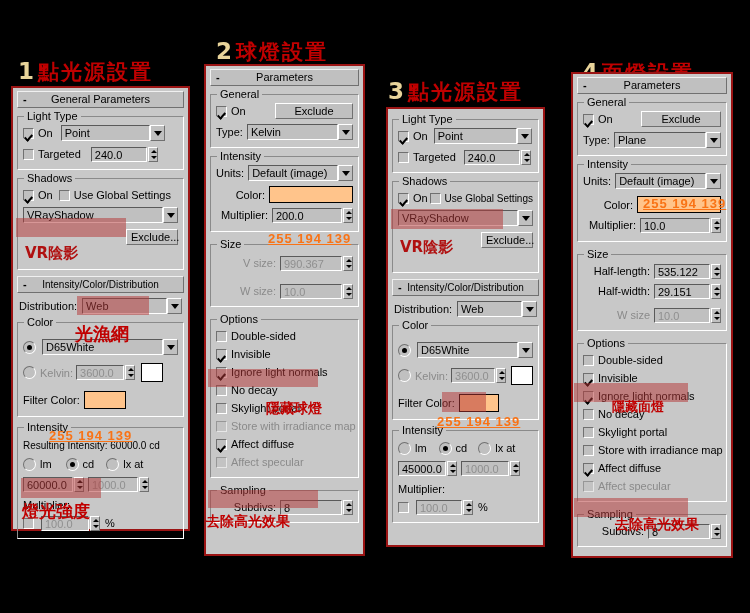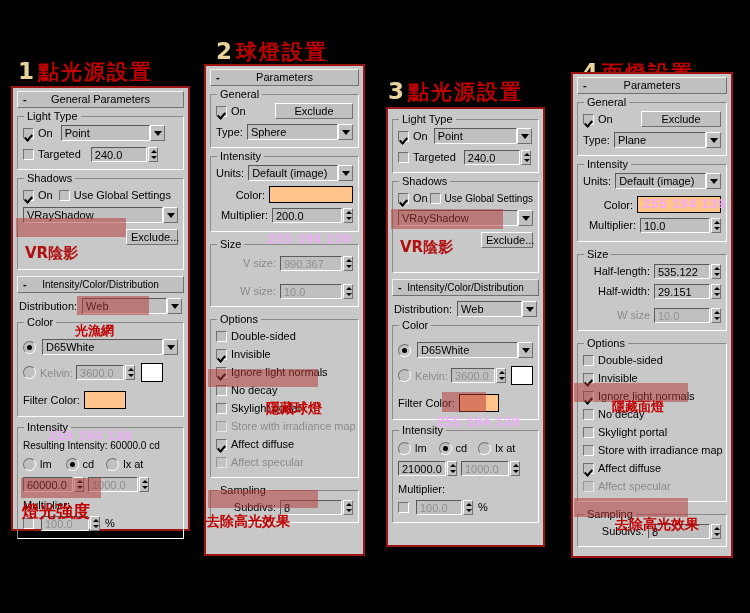--- a/index.html
+++ b/index.html
@@ -143,23 +143,24 @@
   .hl{
     position:absolute;background:rgba(180,55,55,.52);pointer-events:none;
   }
   
   .note{
     position:absolute;white-space:nowrap;font-weight:bold;
     color:#c00000;font-family:"DejaVu Sans","Liberation Sans",sans-serif;
     pointer-events:none;
   }
   .rgbnote{
-    position:absolute;white-space:nowrap;font-weight:bold;color:#f0abfc;
+    position:absolute;white-space:nowrap;font-weight:bold;color:#f97316;
     font-family:"Liberation Sans",sans-serif;font-size:13px;letter-spacing:1px;
     pointer-events:none;
+    text-decoration:underline;
   }
   .vrnote{
     position:absolute;white-space:nowrap;font-weight:bold;color:#b01010;
     font-family:"DejaVu Sans","Liberation Sans",sans-serif;font-size:15px;
     pointer-events:none;
   }
 </style>
 </head>
 <body>
 
@@ -299,21 +300,21 @@
       </div>
     </div>
 
   </div>
 </div>
 
 <div class="hl" style="left:16px;top:218px;width:110px;height:19px;"></div>
 <div class="hl" style="left:77px;top:296px;width:72px;height:19px;"></div>
 <div class="hl" style="left:21px;top:478px;width:80px;height:20px;"></div>
 <div class="vrnote" style="left:25px;top:244px;">VR陰影</div>
-<div class="note" style="left:75px;top:322px;font-size:13px;">光漁網</div>
+<div class="note" style="left:75px;top:322px;font-size:18px;">光漁網</div>
 <div class="rgbnote" style="left:49px;top:428px;">255  194  139</div>
 <div class="note" style="left:22px;top:500px;font-size:17px;">燈光強度</div>
 
 <div class="panel" style="left:204px;top:64px;width:161px;height:492px;">
   <div class="panel-inner">
 
     <div class="rollout">
       <span class="minus">-</span>
       <span>Parameters</span>
     </div>
@@ -323,21 +324,21 @@
       <div class="row">
         <span class="cb on"></span>
         <span class="lbl">On</span>
         <span class="sp"></span>
         <span class="btn" style="width:78px">Exclude</span>
       </div>
       <div class="row" style="margin-top:5px">
         <span class="lbl">Type:</span>
         <span style="width:4px"></span>
         <span class="dd">
-          <span class="txt">Sphere</span>
+          <span class="txt">Kelvin</span>
           <span class="arw"></span>
         </span>
       </div>
     </div>
 
     <div class="group" style="padding-bottom:6px">
       <div class="gtitle">Intensity</div>
       <div class="row">
         <span class="lbl">Units:</span>
         <span style="width:4px"></span>
@@ -524,21 +525,21 @@
         <span class="rb"></span>
         <span class="lbl">lm</span>
         <span style="width:12px"></span>
         <span class="rb on"></span>
         <span class="lbl">cd</span>
         <span style="width:11px"></span>
         <span class="rb"></span>
         <span class="lbl">lx at</span>
       </div>
       <div class="row" style="margin-top:4px">
-        <span class="field" style="width:48px">21000.0</span>
+        <span class="field" style="width:48px">45000.0</span>
         <span class="spin"></span>
         <span style="width:4px"></span>
         <span class="field dim" style="width:48px">1000.0</span>
         <span class="spin"></span>
       </div>
       <div class="row" style="margin-top:5px">
         <span class="lbl">Multiplier:</span>
       </div>
       <div class="row" style="margin-top:2px">
         <span class="cb"></span>

